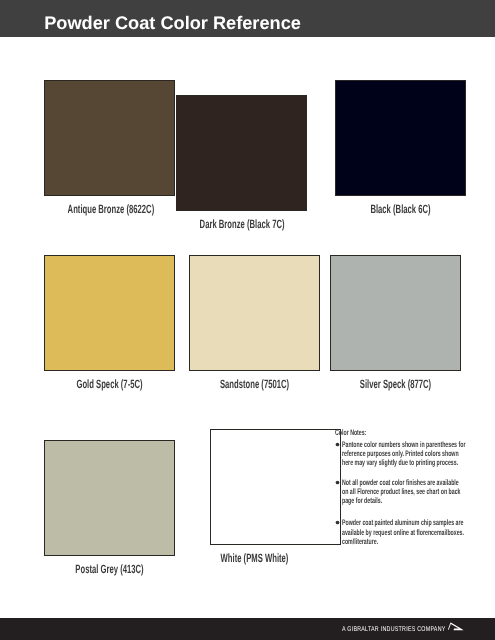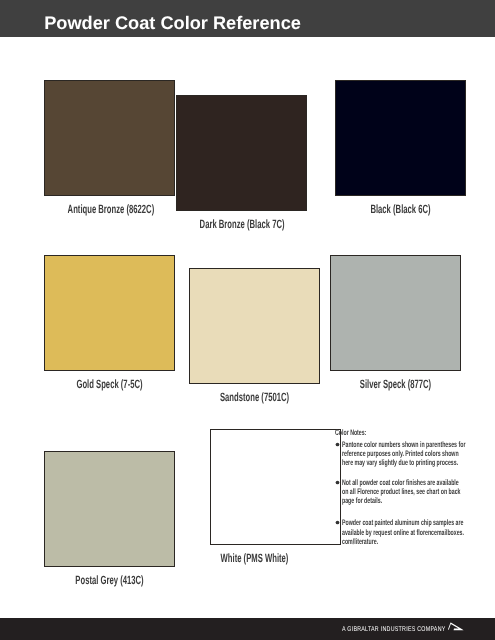--- a/index.html
+++ b/index.html
@@ -68,29 +68,29 @@
         <div class="lbl">Dark Bronze (Black 7C)</div>
       </div>
       <div class="cell" style="left: 335px; top: 80px; border-radius: 20px;">
         <div class="sw" style="background: rgb(0, 2, 25);"></div>
         <div class="lbl">Black (Black 6C)</div>
       </div>
       <div class="cell" style="left: 44px; top: 255px;">
         <div class="sw" style="background: rgb(221, 187, 89);"></div>
         <div class="lbl">Gold Speck (7-5C)</div>
       </div>
-      <div class="cell" style="left: 189px; top: 268px;">
+      <div class="cell" style="left: 189px; top: 255px;">
         <div class="sw" style="background: rgb(233, 220, 185);"></div>
         <div class="lbl">Sandstone (7501C)</div>
       </div>
       <div class="cell" style="left: 330px; top: 255px;">
         <div class="sw" style="background: rgb(174, 179, 175);"></div>
         <div class="lbl">Silver Speck (877C)</div>
       </div>
-      <div class="cell" style="left: 44px; top: 451px;">
+      <div class="cell" style="left: 44px; top: 440px;">
         <div class="sw" style="background: rgb(188, 188, 167);"></div>
         <div class="lbl">Postal Grey (413C)</div>
       </div>
       <div class="cell" style="left: 189px; top: 429px; padding-left: 21px;">
         <div class="sw" style="background: rgb(255, 255, 255);"></div>
         <div class="lbl">White (PMS White)</div>
       </div>
     </div>
 
   <div class="notes">

